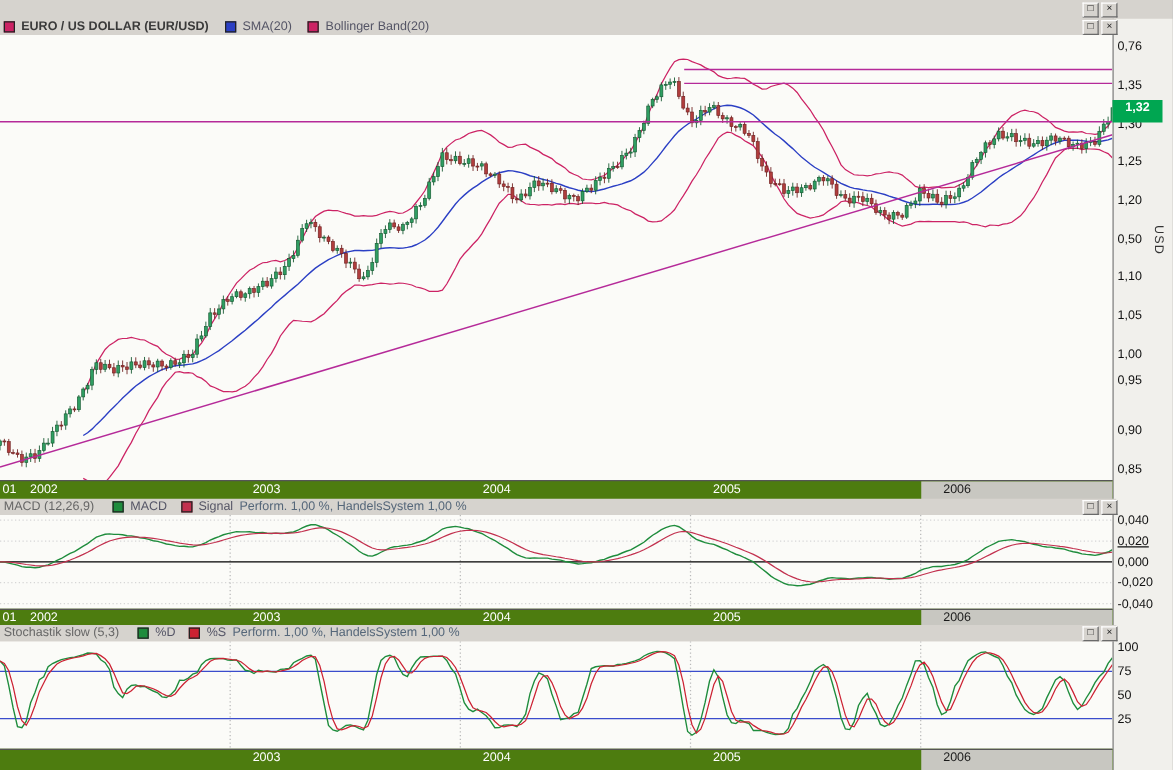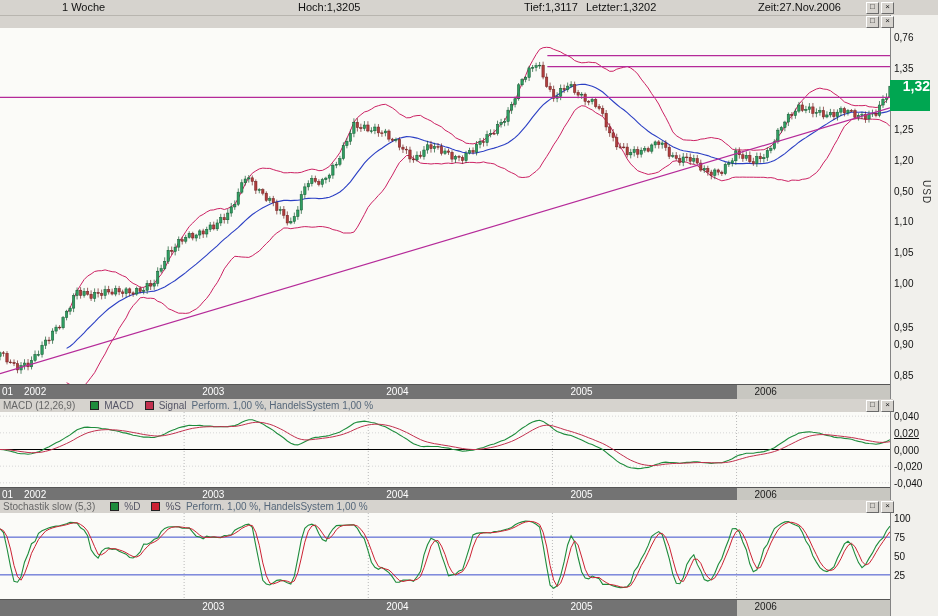--- a/index.html
+++ b/index.html
@@ -13,48 +13,49 @@
         font-size:8px;line-height:8px;text-align:center;color:#222;cursor:default;user-select:none}
   .legend-bar{left:0;width:890px;height:13px;background:#d6d3ce;display:flex;align-items:center;gap:5px;
         padding-left:3px;font-size:10px;white-space:nowrap;z-index:20}
   .sw{width:7px;height:7px;border:1px solid #222;flex:0 0 auto}
   .lt{font-weight:bold;color:#3a3a3a}
   .lt2{color:#666}
   .ll{color:#556}
   .perf{color:#55677a;margin-left:0}
   .plot{left:0;background:#fbfbf8;z-index:1}
   svg{display:block}
-  .xbar{left:0;width:890px;background:#737373;overflow:hidden;border-top:1px solid #555;z-index:5}
+  .xbar{left:0;width:890px;background:#4d7c0f;overflow:hidden;border-top:1px solid #555;z-index:5}
   .seg-light{position:absolute;top:0;height:100%;background:#c8c7c1}
   .xl{position:absolute;font-size:10px;white-space:nowrap}
   .ytick{position:absolute;font-size:10px;color:#111;left:894px;z-index:12}
-  .badge{position:absolute;left:890px;width:40px;height:31px;font-size:14px;font-weight:bold;
-         text-align:right;line-height:13px;z-index:15}
+  .badge{position:absolute;left:890px;width:40px;height:18px;font-size:10px;font-weight:bold;
+         text-align:center;line-height:13px;z-index:15}
   .unit{position:absolute;left:921px;writing-mode:vertical-rl;font-size:10px;color:#333;letter-spacing:1px;z-index:12}
   .rightcol{left:890px;top:15px;width:48px;height:601px;background:#f1f0ec;border-left:1px solid #848484;z-index:2}
 </style>
 </head>
 <body>
 
 <div id="app">
 
   <div class="abs rightcol"></div>
 
-  <div class="abs header-bar">
-    <span class="h-item" style="left:62px">1 Woche</span>
-    <span class="h-item" style="left:298px">Hoch:1,3205</span>
-    <span class="h-item" style="left:524px">Tief:1,3117</span>
-    <span class="h-item" style="left:586px">Letzter:1,3202</span>
-    <span class="h-item" style="left:758px">Zeit:27.Nov.2006</span>
-  </div>
   <div class="btnrow" style="left:866px;top:2px">
     <span class="wbtn">□</span>
     <span class="wbtn">×</span>
   </div>
 
+  <div class="abs legend-bar" style="top:15px">
+    <span class="sw" style="background: rgb(204, 34, 100);"></span>
+    <span class="lt">EURO / US DOLLAR (EUR/USD)</span>
+    <span class="sw" style="margin-left: 8px; background: rgb(43, 63, 196);"></span>
+    <span class="ll">SMA(20)</span>
+    <span class="sw" style="margin-left: 8px; background: rgb(204, 34, 100);"></span>
+    <span class="ll">Bollinger Band(20)</span>
+  </div>
   <div class="btnrow" style="left:866px;top:16px">
     <span class="wbtn">□</span>
     <span class="wbtn">×</span>
   </div>
 
   <svg id="price-svg" class="abs plot" style="top:28px" width="890" height="356">
       <g>
         <path d="M66.6 286.2L70.1 279.9L73.6 271.3L77.1 262.9L80.6 257.1L84.1 251.6L87.6 248.1L91.1 246.0L94.6 243.5L98.1 242.8L101.6 242.7L105.1 241.9L108.6 242.8L112.1 243.7L115.6 244.0L119.1 246.0L122.6 247.7L126.1 249.1L129.6 252.8L133.1 255.4L136.7 257.0L140.2 259.4L143.7 259.3L147.2 257.7L150.7 256.9L154.2 255.6L157.7 250.6L161.2 246.5L164.7 240.7L168.2 232.8L171.7 227.1L175.2 221.2L178.7 214.4L182.2 209.2L185.7 203.8L189.2 198.5L192.7 195.1L196.2 191.5L199.7 188.2L203.2 186.4L206.7 184.0L210.2 182.2L213.7 181.9L217.2 180.8L220.7 180.4L224.3 181.5L227.8 180.4L231.3 178.7L234.8 176.3L238.3 170.2L241.8 163.0L245.3 156.0L248.8 149.6L252.3 145.2L255.8 142.9L259.3 140.9L262.8 140.1L266.3 140.4L269.8 140.4L273.3 141.6L276.8 142.7L280.3 143.5L283.8 144.8L287.3 144.8L290.8 144.5L294.3 144.8L297.8 144.8L301.3 144.3L304.8 143.0L308.3 141.9L311.9 141.1L315.4 141.6L318.9 142.7L322.4 142.4L325.9 140.6L329.4 138.4L332.9 134.0L336.4 129.6L339.9 124.6L343.4 117.2L346.9 110.3L350.4 102.7L353.9 94.2L357.4 89.7L360.9 86.7L364.4 84.0L367.9 83.0L371.4 81.1L374.9 78.8L378.4 77.7L381.9 76.7L385.4 76.3L388.9 78.0L392.4 79.9L395.9 82.5L399.4 85.8L403.0 87.7L406.5 89.8L410.0 89.7L413.5 88.2L417.0 87.6L420.5 87.4L424.0 89.7L427.5 91.3L431.0 92.9L434.5 95.5L438.0 97.1L441.5 98.9L445.0 102.1L448.5 104.1L452.0 106.3L455.5 109.7L459.0 111.4L462.5 112.8L466.0 115.2L469.5 115.6L473.0 115.9L476.5 115.0L480.0 113.4L483.5 112.4L487.0 109.4L490.6 106.6L494.1 104.3L497.6 100.3L501.1 96.1L504.6 92.5L508.1 86.4L511.6 79.9L515.1 73.0L518.6 63.7L522.1 55.1L525.6 47.5L529.1 39.1L532.6 32.6L536.1 26.5L539.6 21.4L543.1 19.7L546.6 19.3L550.1 19.6L553.6 21.3L557.1 22.6L560.6 23.9L564.1 26.1L567.6 27.6L571.1 29.5L574.6 32.5L578.1 33.9L581.7 34.8L585.2 34.6L588.7 34.1L592.2 34.5L595.7 34.7L599.2 36.9L602.7 39.4L606.2 41.1L609.7 43.3L613.2 43.2L616.7 41.2L620.2 40.2L623.7 39.3L627.2 38.5L630.7 40.0L634.2 42.5L637.7 46.0L641.2 51.1L644.7 55.5L648.2 60.0L651.7 65.7L655.2 70.5L658.7 76.0L662.2 83.1L665.7 89.4L669.3 96.4L672.8 103.9L676.3 107.7L679.8 109.8L683.3 111.8L686.8 112.1L690.3 112.2L693.8 112.6L697.3 112.2L700.8 111.1L704.3 110.8L707.8 110.0L711.3 109.5L714.8 110.2L718.3 110.6L721.8 112.1L725.3 115.1L728.8 117.7L732.3 121.1L735.8 122.0L739.3 121.8L742.8 122.1L746.3 121.7L749.8 121.6L753.3 122.3L756.9 122.1L760.4 121.9L763.9 121.7L767.4 120.0L770.9 118.1L774.4 114.8L777.9 109.1L781.4 104.3L784.9 98.6L788.4 92.1L791.9 87.5L795.4 82.1L798.9 76.1L802.4 72.2L805.9 68.4L809.4 64.7L812.9 62.8L816.4 61.0L819.9 60.1L823.4 61.0L826.9 61.4L830.4 62.7L833.9 65.4L837.4 67.6L840.9 70.5L844.4 73.9L848.0 75.3L851.5 76.9L855.0 77.7L858.5 77.6L862.0 77.7L865.5 77.4L869.0 78.8L872.5 79.0L876.0 79.5L879.5 78.9L883.0 75.8L886.5 72.8L890.0 66.9" fill="none" stroke="#cc2264" stroke-width="1"></path>
         <path d="M66.6 354.7L70.1 356.6L73.6 359.4L77.1 360.6L80.6 359.7L84.1 358.0L87.6 353.9L91.1 349.3L94.6 344.7L98.1 338.1L101.6 331.7L105.1 325.9L108.6 318.8L112.1 312.8L115.6 307.4L119.1 300.5L122.6 295.1L126.1 289.9L129.6 282.7L133.1 277.7L136.7 273.9L140.2 269.8L143.7 269.4L147.2 270.3L150.7 270.2L154.2 270.6L157.7 273.3L161.2 274.5L164.7 277.1L168.2 280.7L171.7 282.0L175.2 283.7L178.7 285.2L182.2 285.2L185.7 285.4L189.2 284.9L192.7 282.8L196.2 281.0L199.7 278.1L203.2 273.9L206.7 270.3L210.2 265.5L213.7 259.6L217.2 254.7L220.7 248.3L224.3 240.8L227.8 236.1L231.3 231.6L234.8 228.3L238.3 228.6L241.8 229.0L245.3 229.2L248.8 229.4L252.3 227.8L255.8 225.3L259.3 223.0L262.8 219.2L266.3 215.6L269.8 212.3L273.3 208.0L276.8 205.0L280.3 202.7L283.8 200.0L287.3 200.0L290.8 200.7L294.3 200.1L297.8 199.7L301.3 199.0L304.8 198.6L308.3 198.8L311.9 199.2L315.4 199.0L318.9 198.5L322.4 198.6L325.9 199.2L329.4 200.0L332.9 201.6L336.4 202.3L339.9 203.4L343.4 205.0L346.9 205.0L350.4 205.0L353.9 204.1L357.4 199.2L360.9 192.9L364.4 186.4L367.9 179.5L371.4 175.0L374.9 171.4L378.4 167.4L381.9 163.8L385.4 159.1L388.9 152.9L392.4 147.1L395.9 140.6L399.4 134.6L403.0 131.1L406.5 127.5L410.0 127.6L413.5 130.6L417.0 132.6L420.5 135.0L424.0 135.5L427.5 135.6L431.0 136.0L434.5 135.6L438.0 135.6L441.5 136.0L445.0 135.3L448.5 135.1L452.0 135.6L455.5 134.7L459.0 134.9L462.5 135.5L466.0 134.5L469.5 134.4L473.0 134.4L476.5 134.8L480.0 134.7L483.5 133.9L487.0 134.9L490.6 135.3L494.1 135.9L497.6 138.0L501.1 139.5L504.6 140.6L508.1 143.1L511.6 144.7L515.1 146.3L518.6 148.9L522.1 149.5L525.6 149.3L529.1 148.7L532.6 145.9L536.1 143.3L539.6 139.8L543.1 134.0L546.6 128.7L550.1 123.1L553.6 116.9L557.1 111.8L560.6 106.0L564.1 99.4L567.6 94.1L571.1 88.4L574.6 82.5L578.1 79.6L581.7 77.7L585.2 78.2L588.7 80.3L592.2 81.9L595.7 84.6L599.2 86.5L602.7 88.6L606.2 93.0L609.7 97.6L613.2 103.7L616.7 111.8L620.2 118.5L623.7 124.3L627.2 131.0L630.7 135.9L634.2 139.4L637.7 142.7L641.2 144.1L644.7 145.3L648.2 146.4L651.7 145.8L655.2 145.1L658.7 143.9L662.2 141.2L665.7 138.9L669.3 136.7L672.8 133.4L676.3 132.8L679.8 133.6L683.3 133.6L686.8 134.3L690.3 135.7L693.8 136.4L697.3 137.6L700.8 140.5L704.3 142.6L707.8 145.2L711.3 148.2L714.8 149.7L718.3 151.4L721.8 152.8L725.3 152.1L728.8 151.3L732.3 149.6L735.8 149.1L739.3 149.2L742.8 149.1L746.3 149.2L749.8 149.2L753.3 149.2L756.9 149.3L760.4 149.3L763.9 149.3L767.4 149.8L770.9 149.6L774.4 150.2L777.9 151.7L781.4 151.7L784.9 152.6L788.4 153.4L791.9 152.1L795.4 152.2L798.9 152.4L802.4 151.3L805.9 150.9L809.4 149.8L812.9 147.2L816.4 144.7L819.9 140.5L823.4 135.0L826.9 130.4L830.4 124.4L833.9 117.6L837.4 111.7L840.9 104.8L844.4 98.4L848.0 95.1L851.5 91.8L855.0 90.6L858.5 90.7L862.0 90.6L865.5 91.6L869.0 91.1L872.5 91.2L876.0 91.3L879.5 91.7L883.0 93.4L886.5 94.9L890.0 98.4" fill="none" stroke="#cc2264" stroke-width="1"></path>
       </g>
@@ -668,21 +669,21 @@
 
 <div class="ytick" style="top: 32.2069px;">0,76</div>
     <div class="ytick" style="top: 62.8966px;">1,35</div>
     <div class="ytick" style="top: 93.5862px;">1,30</div>
     <div class="ytick" style="top: 124.276px;">1,25</div>
     <div class="ytick" style="top: 154.966px;">1,20</div>
     <div class="ytick" style="top: 185.655px;">0,50</div>
     <div class="ytick" style="top: 216.345px;">1,10</div>
     <div class="ytick" style="top: 247.034px;">1,05</div>
     <div class="ytick" style="top: 277.724px;">1,00</div>
-    <div class="ytick" style="top: 322px;">0,95</div>
+    <div class="ytick" style="top: 299px;">0,95</div>
     <div class="ytick" style="top: 339.103px;">0,90</div>
     <div class="ytick" style="top: 369.793px;">0,85</div>
     <div class="ytick" style="top: 411.167px;">0,040</div>
     <div class="ytick" style="top: 427.833px; text-decoration: underline;">0,020</div>
     <div class="ytick" style="top: 444.5px;">0,000</div>
     <div class="ytick" style="top: 461.167px;">-0,020</div>
     <div class="ytick" style="top: 477.833px;">-0,040</div>
     <div class="ytick" style="top: 513.281px;">100</div>
     <div class="ytick" style="top: 532.14px;">75</div>
     <div class="ytick" style="top: 551px;">50</div>

